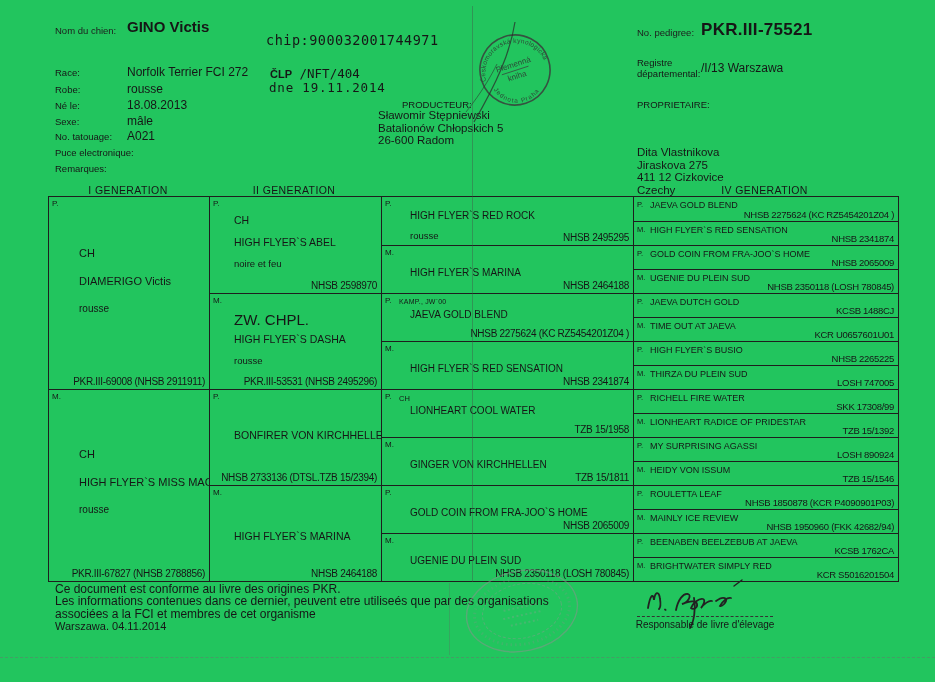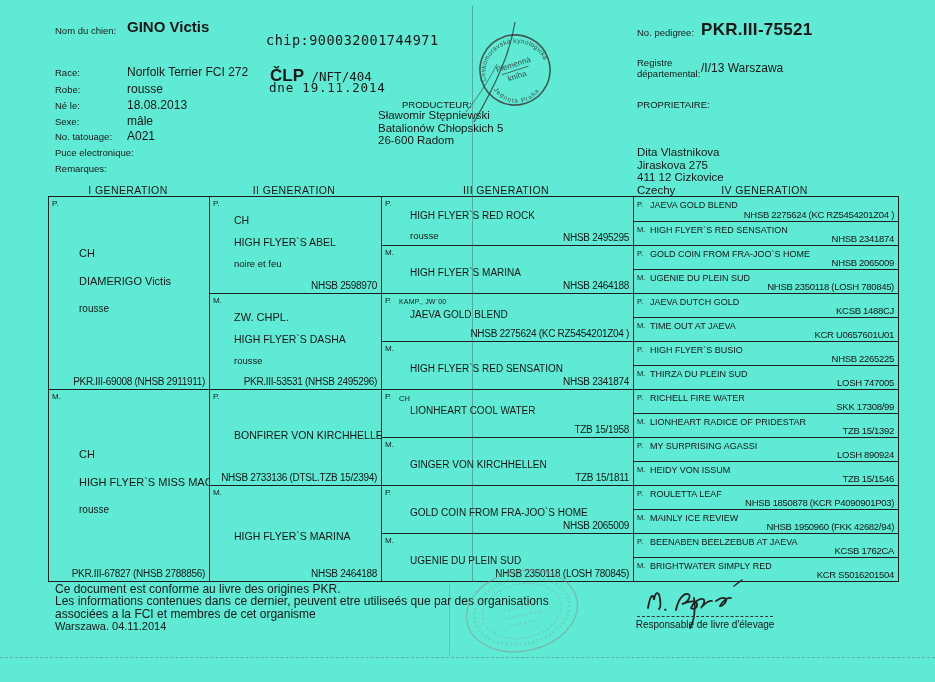--- a/index.html
+++ b/index.html
@@ -1,32 +1,32 @@
 <!DOCTYPE html>
 <html><head>
 <meta charset="utf-8">
 <style>
   html,body{margin:0;padding:0;background:#ffffff;}
-  .page{position:relative;width:935px;height:682px;background:#5eead4;overflow:hidden;
+  .page{position:relative;width:935px;height:682px;background:#22c55e;overflow:hidden;
         font-family:"Liberation Sans",sans-serif;color:#161616;}
   .abs{position:absolute;}
   .lbl{font-size:9.5px;color:#1d1d1d;}
   .mono{font-family:"DejaVu Sans Mono",monospace;}
 
   
   .nom-label{left:55px;top:25px;}
   .nom-value{left:127px;top:18px;font-size:15px;font-weight:bold;}
   .fieldrow .flabel{position:absolute;left:55px;font-size:9.5px;}
   .fieldrow .fvalue{position:absolute;left:127px;font-size:12px;margin-top:-2px;}
 
   
   .chip-line{left:266px;top:32px;font-size:13.5px;letter-spacing:.5px;}
   .cmkj-line{left:270px;top:53px;font-size:10.5px;font-weight:bold;border-bottom:1px solid #2b2b2b;padding-bottom:1px;}
   .clp-row{left:270px;top:66px;font-size:12.5px;}
-  .clp-bold{font-weight:bold;font-family:"Liberation Sans",sans-serif;font-size:17px;}
+  .clp-bold{font-weight:bold;font-family:"Liberation Sans",sans-serif;font-size:11px;}
   .dne-line{left:269px;top:80px;font-size:12.5px;letter-spacing:.8px;}
 
   .prod-label{left:378px;top:99px;font-size:9.5px;padding-left:24px;}
   .prod-lines{left:378px;top:109px;font-size:11.5px;line-height:12.5px;}
 
   
   .ped-label{left:637px;top:27px;}
   .ped-value{left:701px;top:20px;font-size:17px;font-weight:bold;letter-spacing:.3px;}
   .reg-label{left:637px;top:58px;font-size:9.5px;line-height:10.5px;}
   .reg-value{left:701px;top:61px;font-size:12px;}
@@ -157,21 +157,20 @@
   <div class="abs prop-label">PROPRIETAIRE:</div>
   <div class="abs prop-lines">
     <div>Dita Vlastnikova</div>
     <div>Jiraskova 275</div>
     <div>411 12 Cizkovice</div>
     <div>Czechy</div>
   </div>
 
   <div class="ghead gh1">I GENERATION</div>
   <div class="ghead gh2">II GENERATION</div>
-  <div class="ghead gh3">III GENERATION</div>
   <div class="ghead gh4">IV GENERATION</div>
 
   <div id="tree">
 
     <div id="col1" class="tcol">
       <div class="cell c-g1">
         <span class="sex">P.</span>
         <div class="g1c">
           <div class="ln">CH</div>
           <div class="ln">DIAMERIGO Victis</div>
@@ -196,21 +195,21 @@
         <div class="g2c">
           <div class="ln">CH</div>
           <div class="ln">HIGH FLYER`S ABEL</div>
           <div class="ln" style="font-size:9.5px">noire et feu</div>
         </div>
         <div class="num">NHSB 2598970</div>
       </div>
       <div class="cell c-g2">
         <span class="sex">M.</span>
         <div class="g2c">
-          <div class="ln" style="font-size:11px">ZW. CHPL.</div>
+          <div class="ln" style="font-size:15px">ZW. CHPL.</div>
           <div class="ln">HIGH FLYER`S DASHA</div>
           <div class="ln" style="font-size:9.5px">rousse</div>
         </div>
         <div class="num">PKR.III-53531 (NHSB 2495296)</div>
       </div>
       <div class="cell c-g2">
         <span class="sex">P.</span>
         <div class="g2c">
           <div class="ln"></div>
           <div class="ln">BONFIRER VON KIRCHHELLEN</div>

